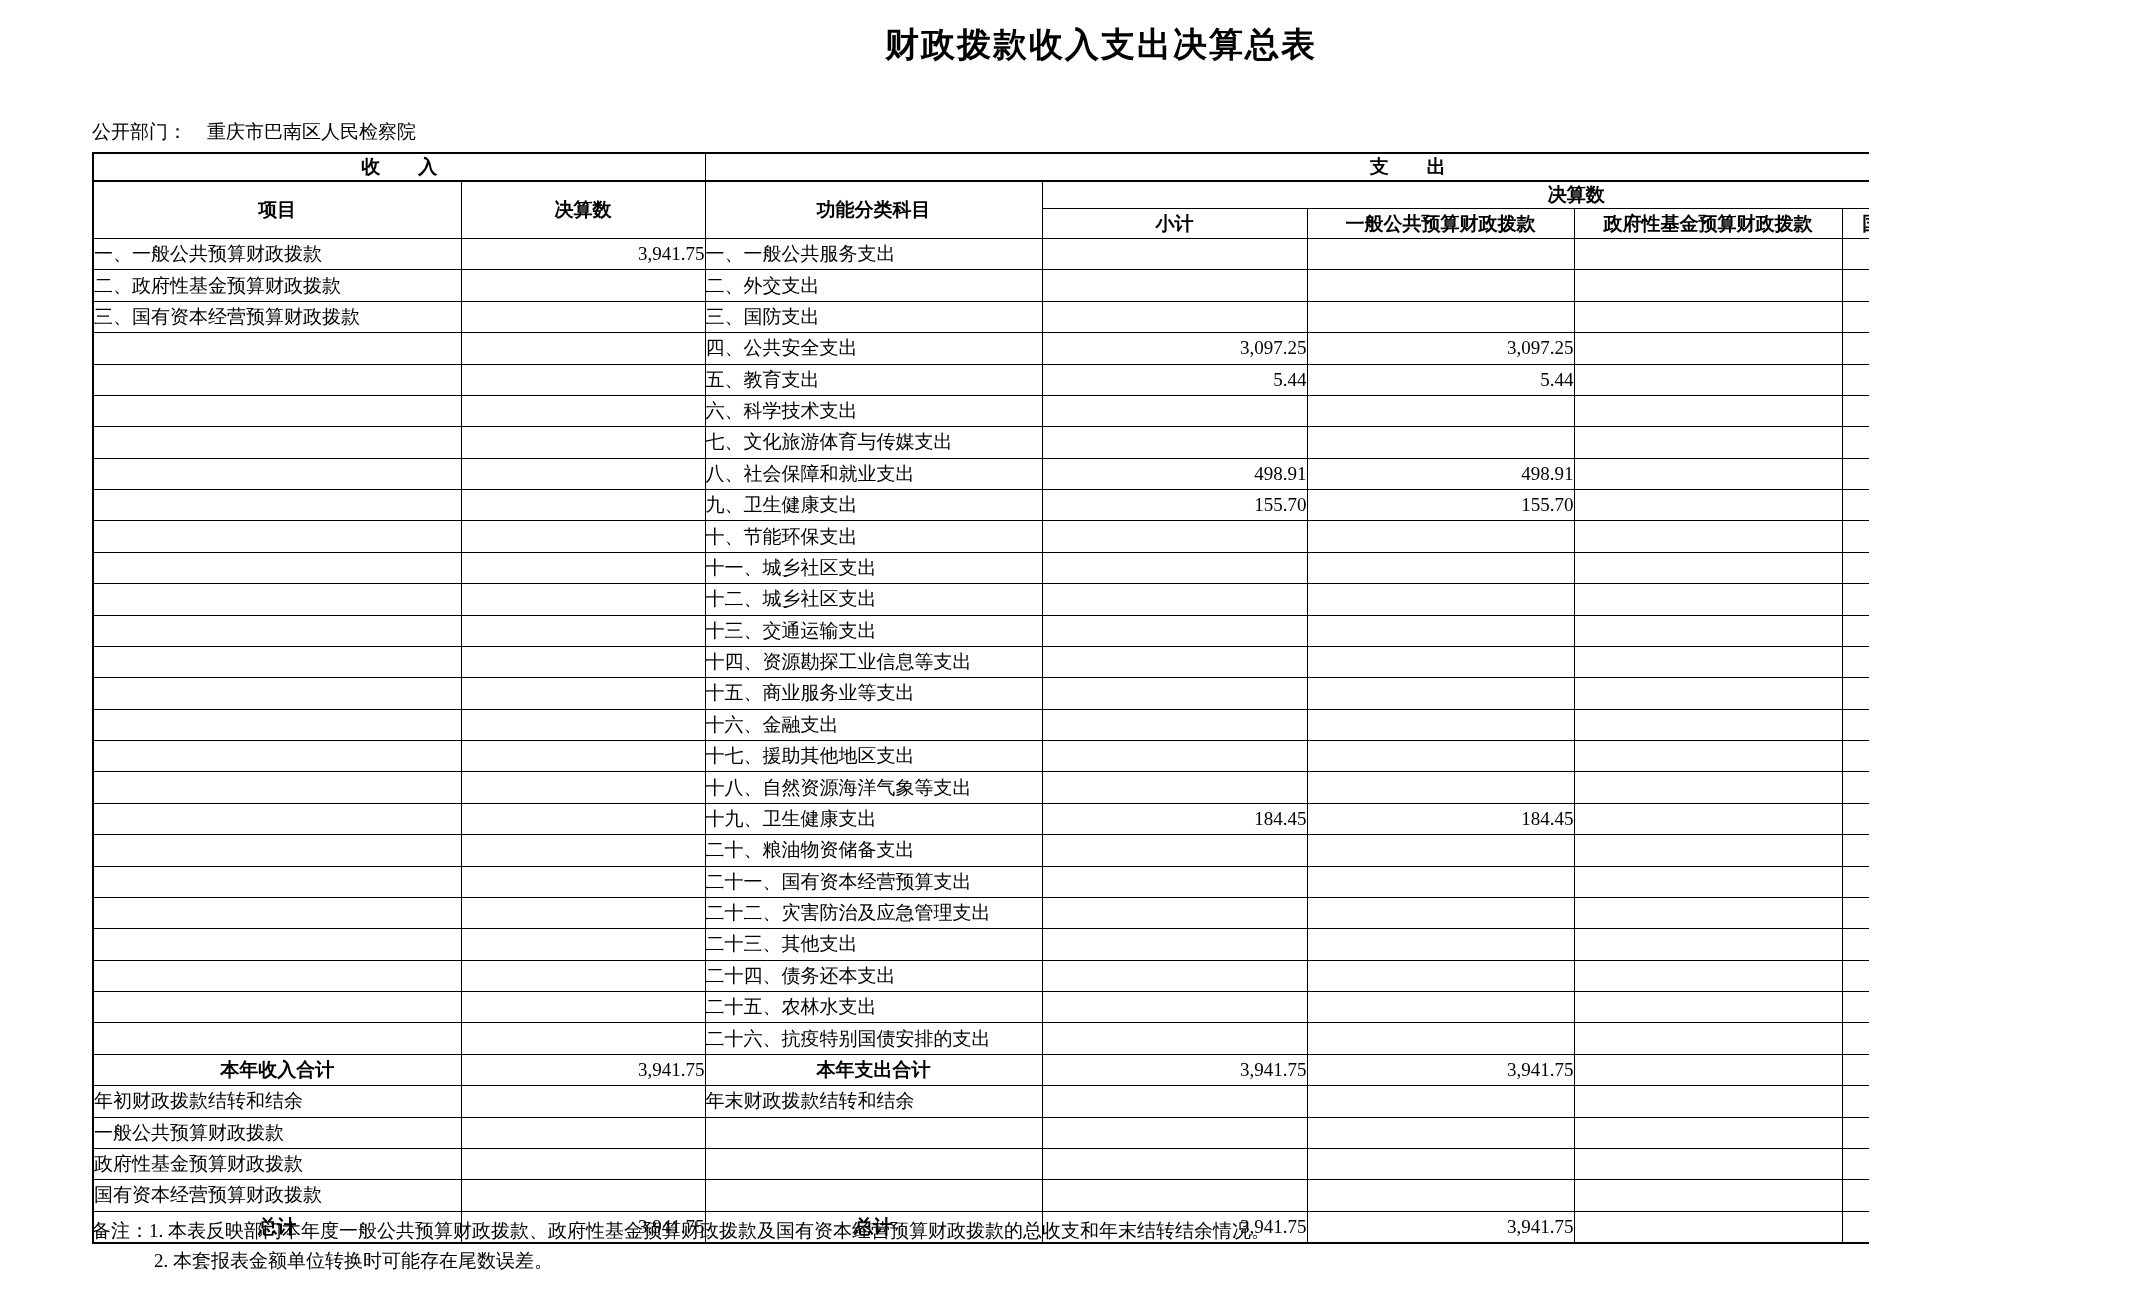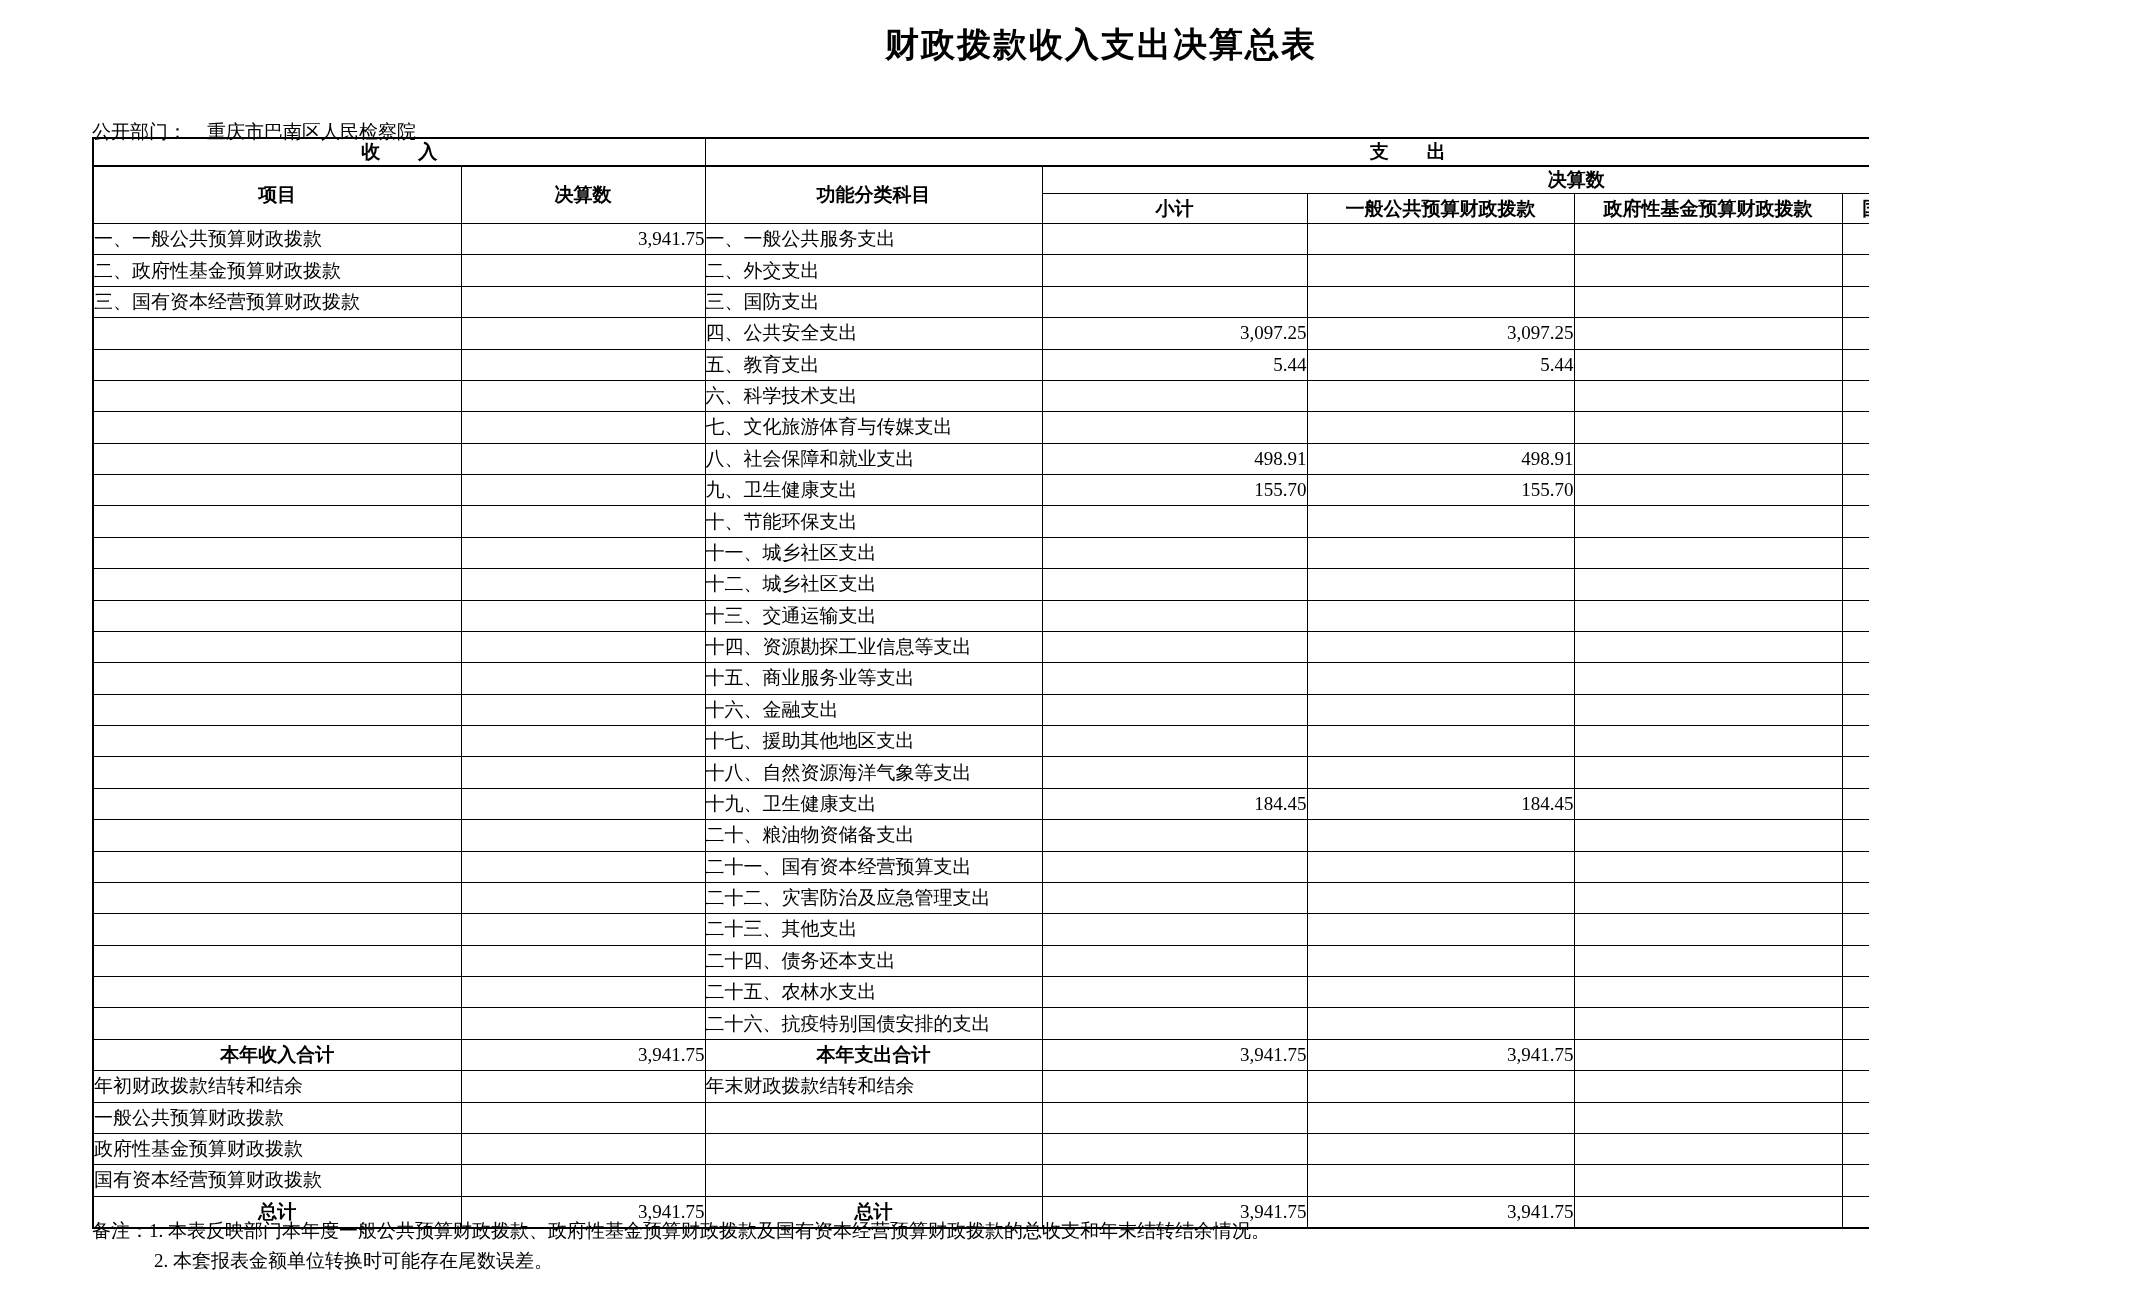--- a/index.html
+++ b/index.html
@@ -12,21 +12,21 @@
   .title{
     position:absolute;top:22px;left:0;width:100%;margin:0;
     text-align:center;font-size:34px;font-weight:700;letter-spacing:2px;
   }
   .code{position:absolute;top:88px;right:2px;font-size:19px;margin-left:12px;}
   .meta-line{position:absolute;top:119px;left:0;width:100%;font-size:19px;}
   .dept{position:absolute;left:0;top:0;}
   .dept-value{margin-left:20px;}
   .unit{position:absolute;right:2px;top:0;}
   table.budget{
-    position:absolute;top:137px;left:0;width:2018px;
+    position:absolute;top:152px;left:0;width:2018px;
     border-collapse:collapse;table-layout:fixed;font-size:19px;
     border:2px solid #000;
   }
   table.budget th, table.budget td{
     border:1px solid #000;white-space:nowrap;overflow:hidden;padding:0;
   }
   thead th{font-weight:700;text-align:center;}
   tr.sec th{height:25px;border-bottom:2px solid #000;}
   tr.hdr2 th{height:26px;}
   tr.hdr3 th{height:29px;}

